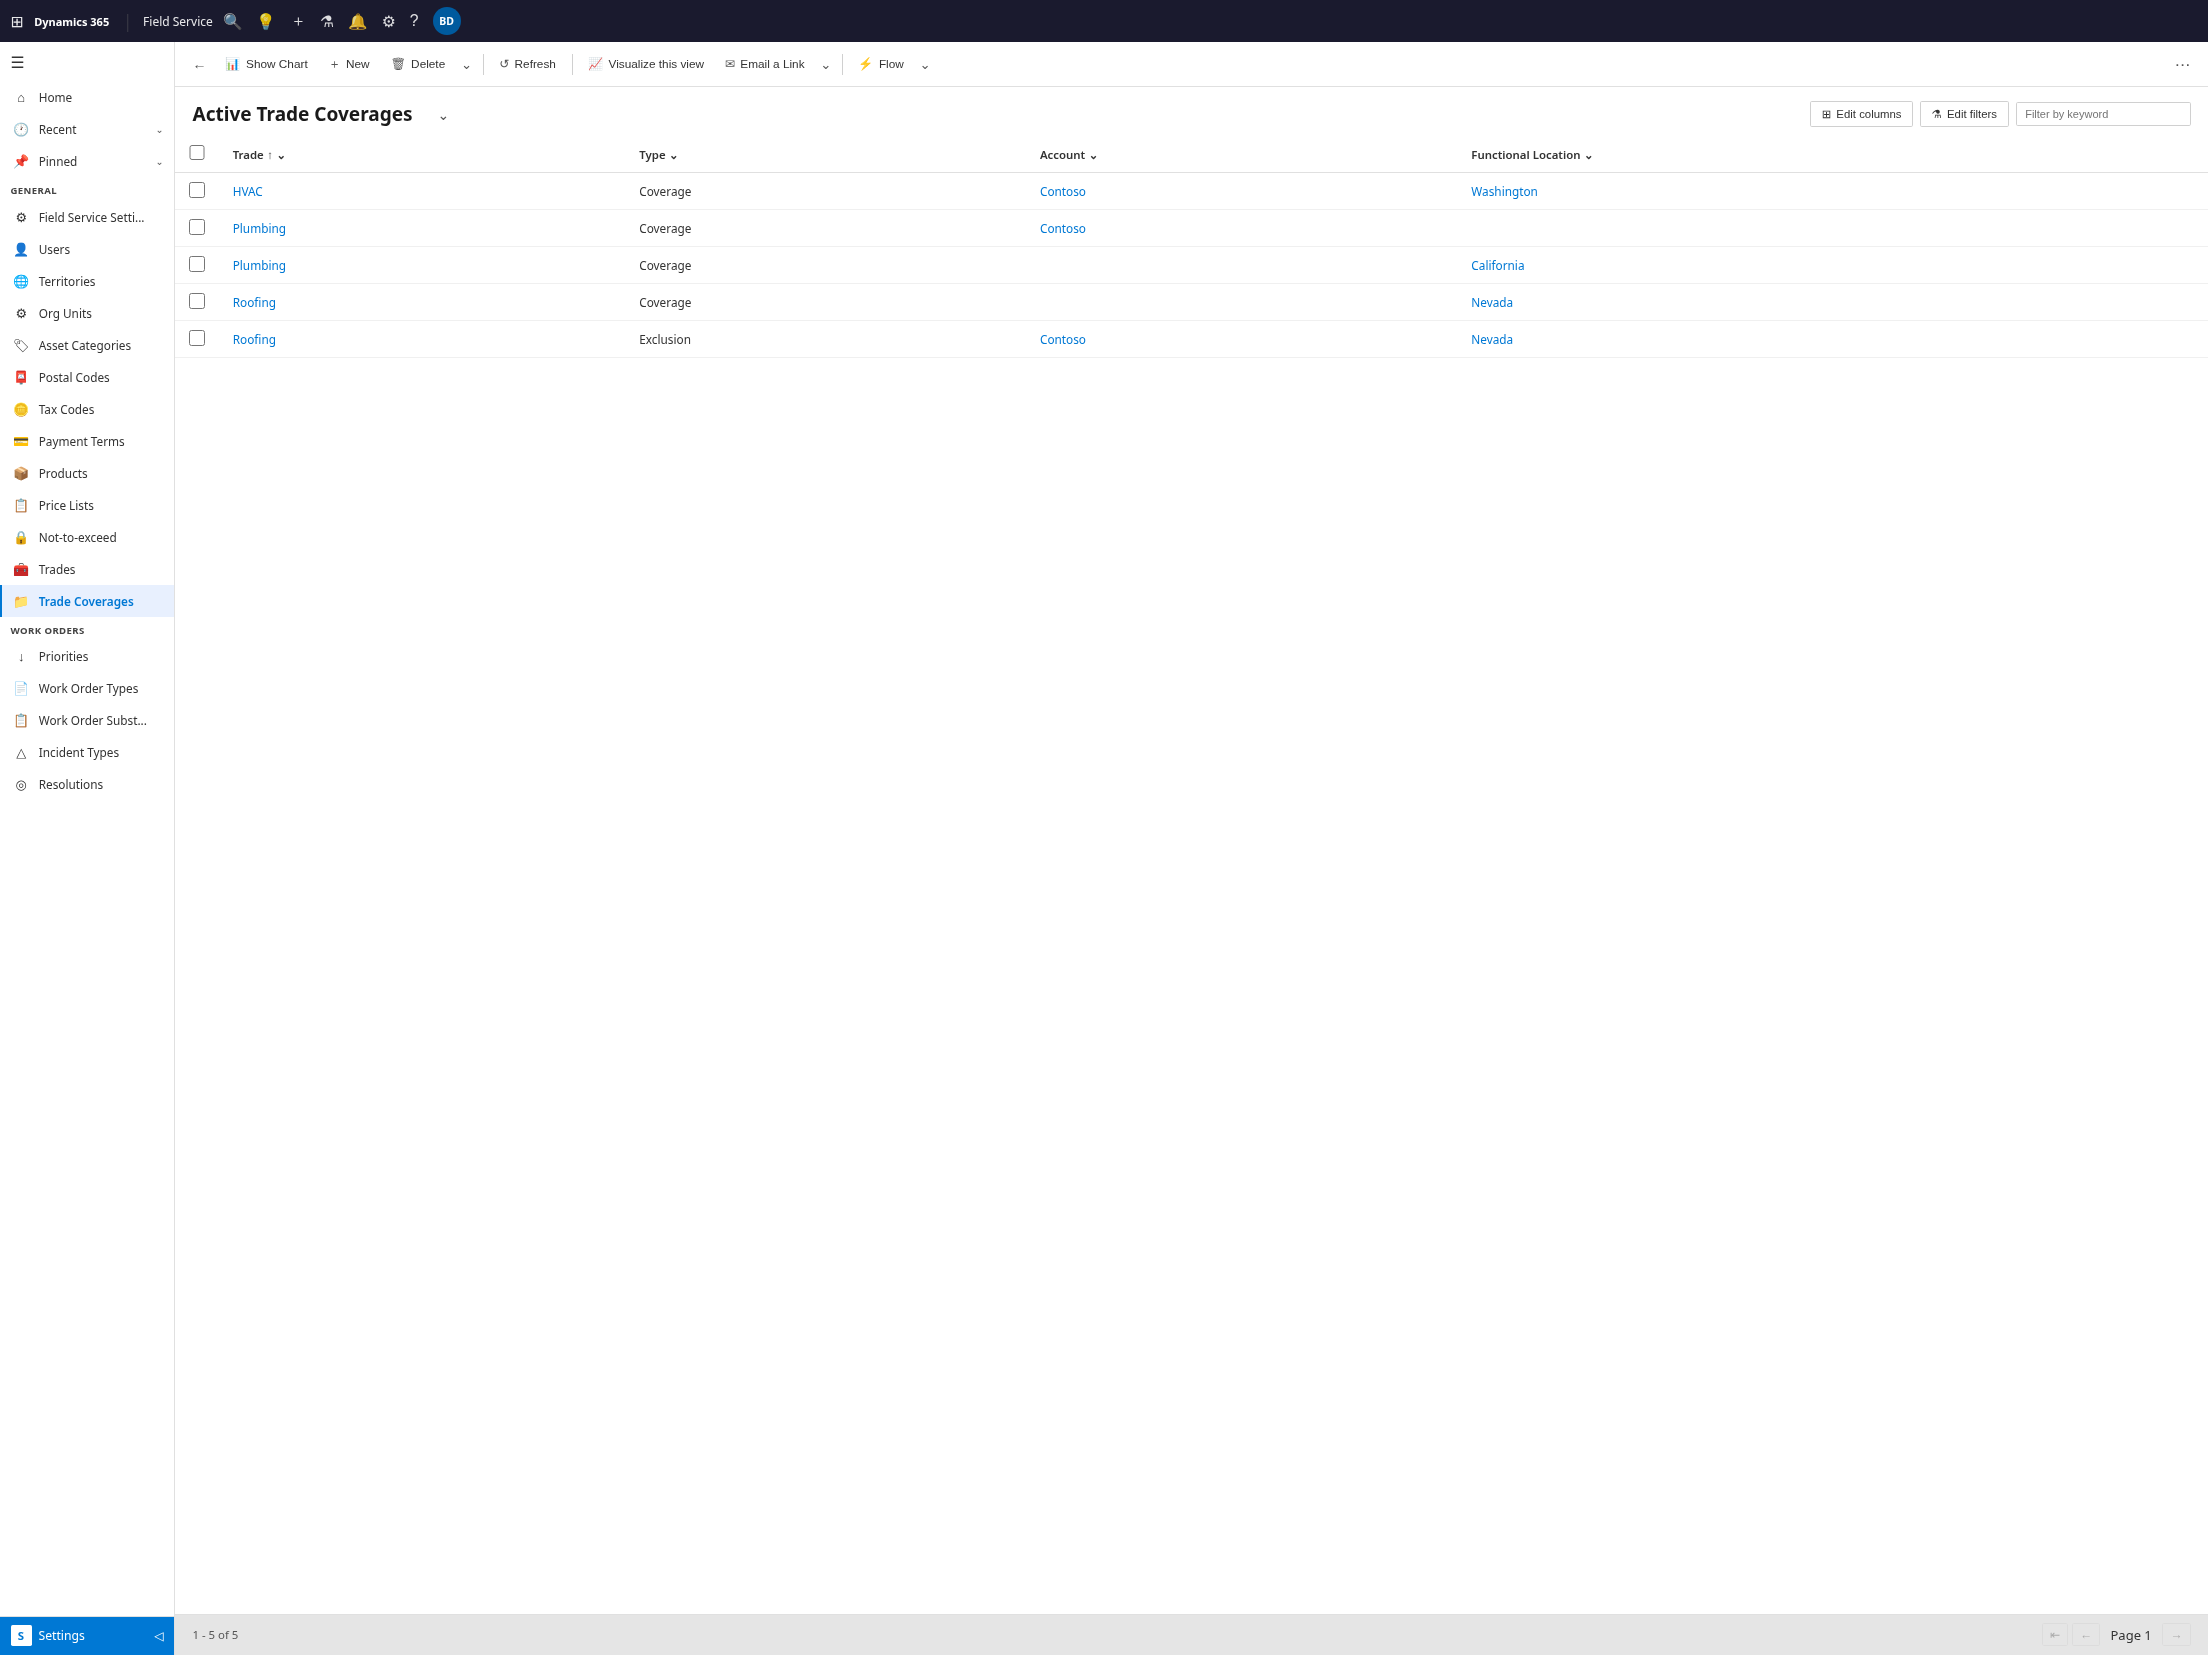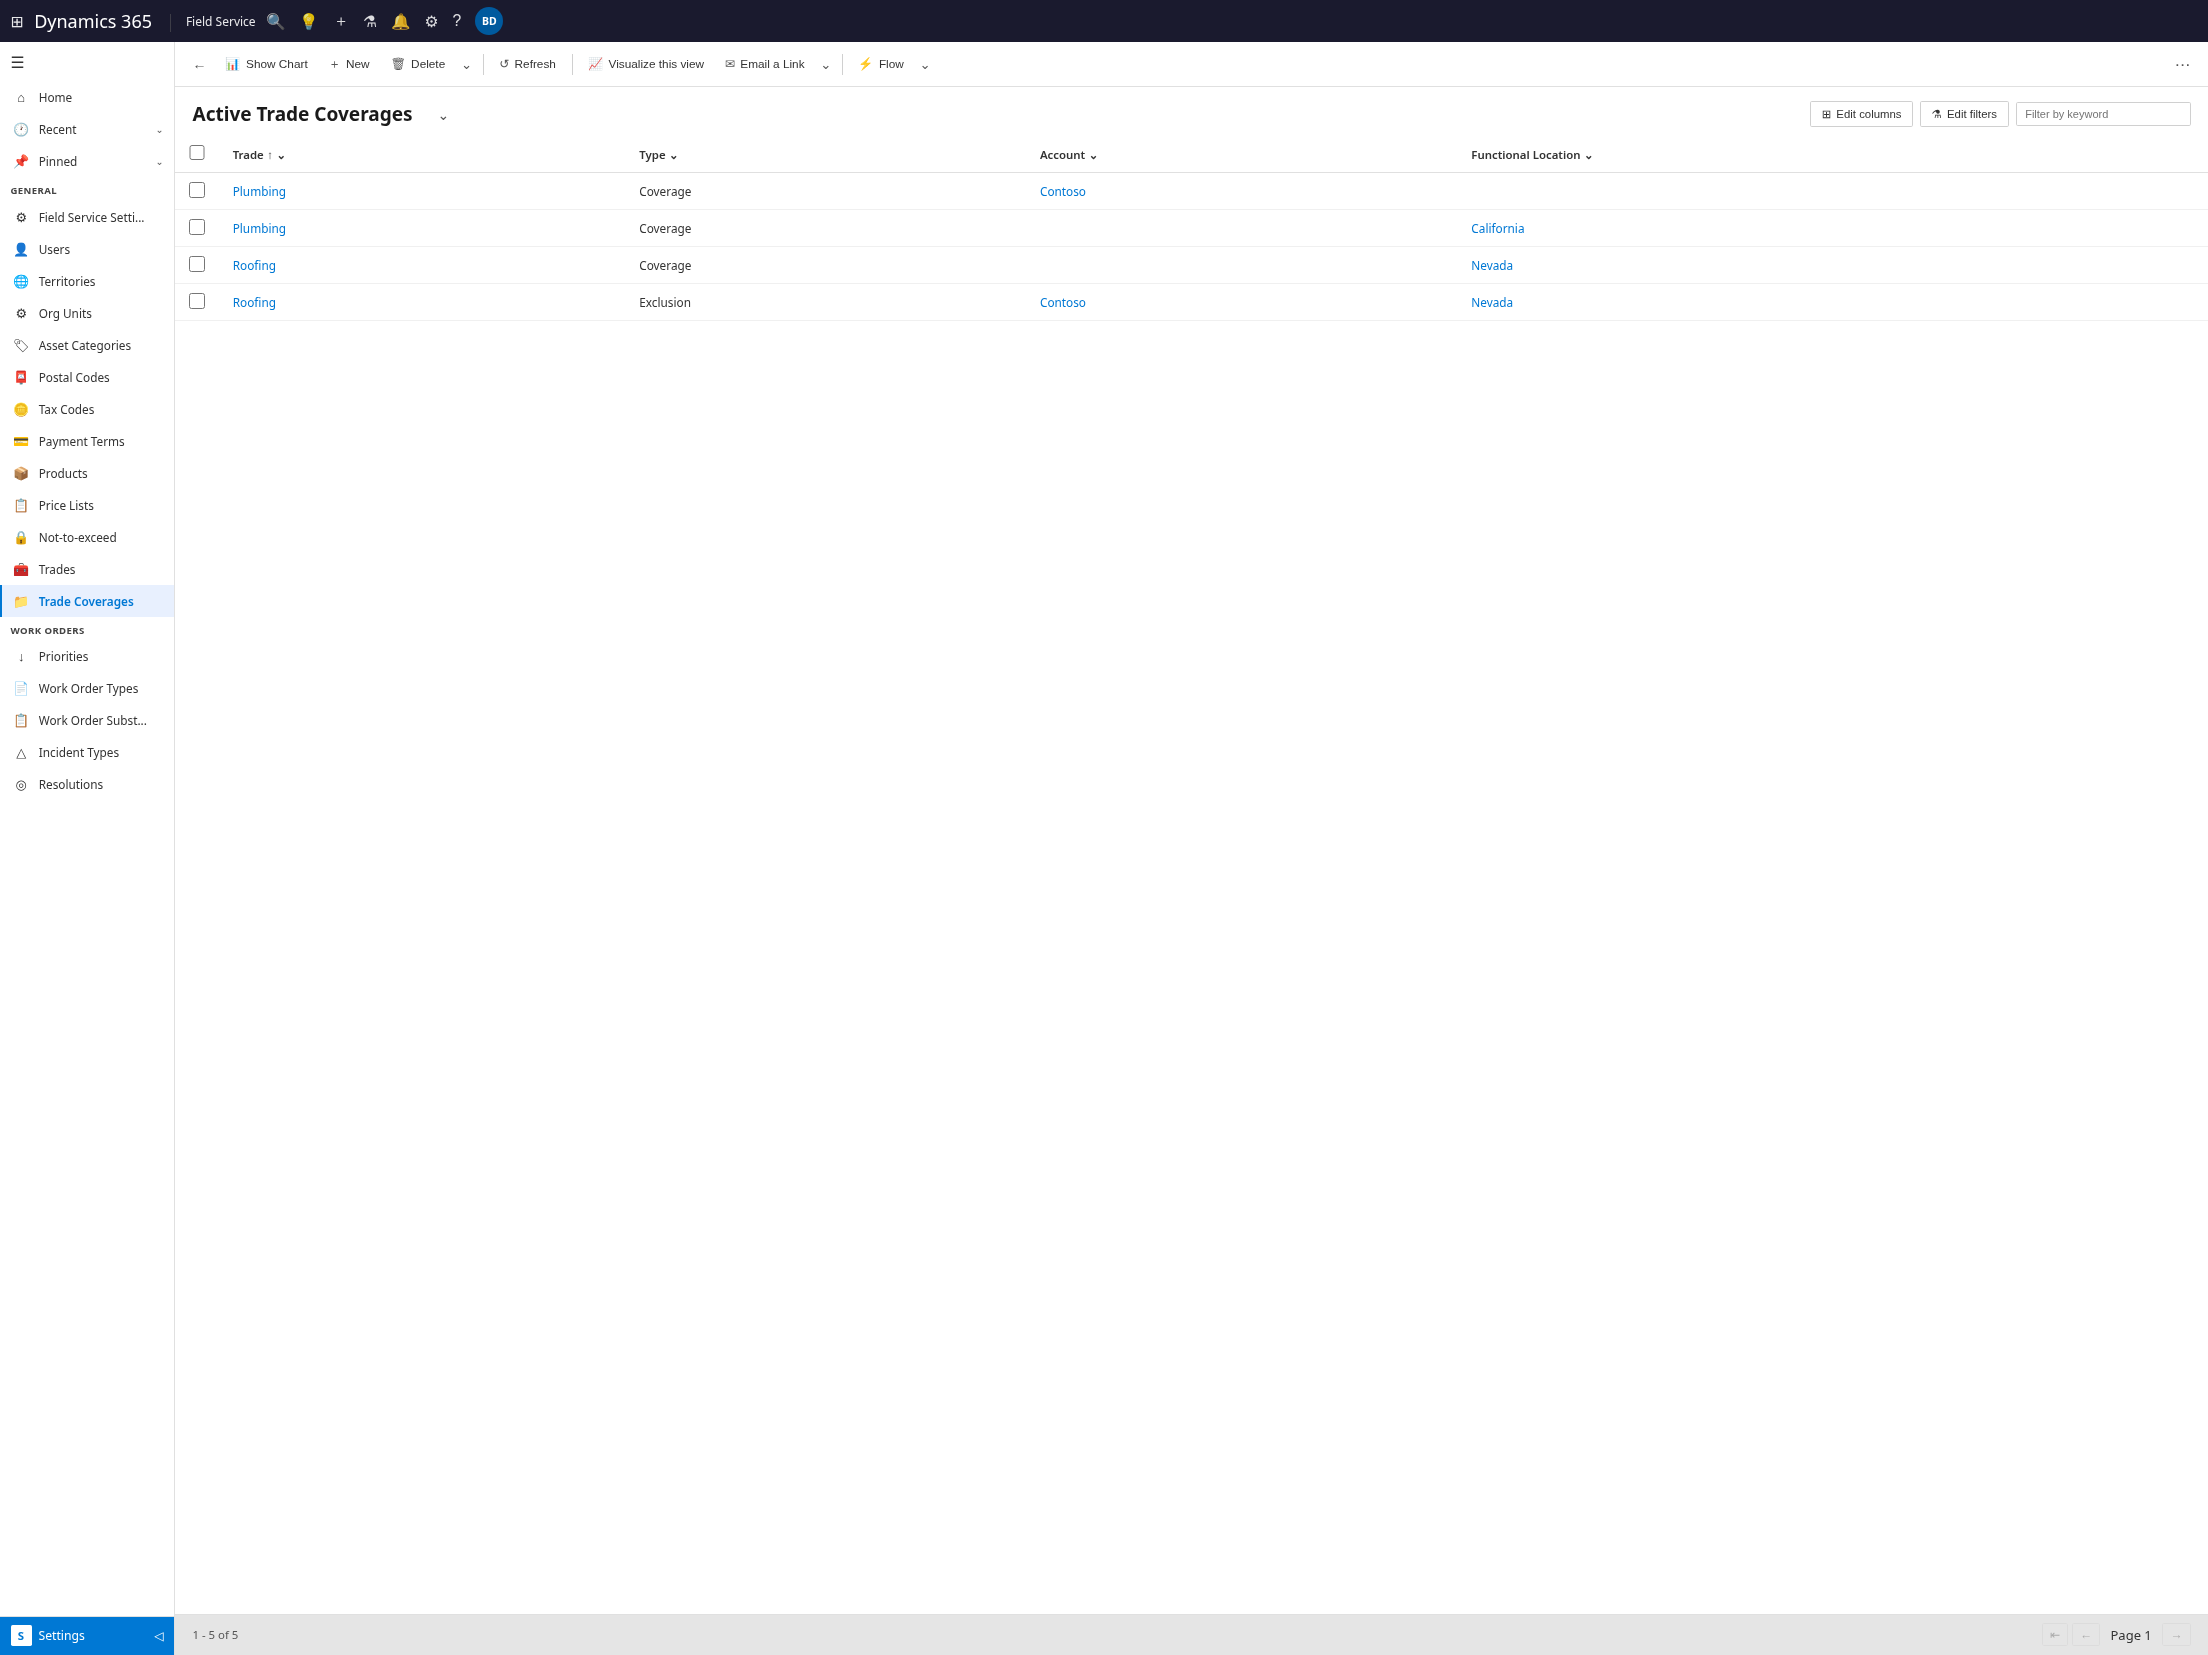--- a/index.html
+++ b/index.html
@@ -10,21 +10,21 @@
       background: #1a1a2e;
       color: #fff;
       display: flex;
       align-items: center;
       height: 42px;
       padding: 0 10.5px;
       gap: 10.5px;
       flex-shrink: 0;
     }
     .top-nav .waffle { font-size: 15.7px; cursor: pointer; opacity: 0.9; }
-    .top-nav .brand { font-size: 18px; font-weight: 400; margin-right: 3.5px; }
+    .top-nav .brand { font-size: 11px; font-weight: 700; margin-right: 3.5px; }
     .top-nav .separator { color: #666; font-size: 17.5px; font-weight: 100; }
     .top-nav .app-name { font-size: 12px; opacity: 0.9; }
     .top-nav .sandbox-title { flex: 1; text-align: center; font-size: 24.5px; font-weight: 300; letter-spacing: 3.5px; color: #fff; }
     .top-nav-icons { display: flex; align-items: center; gap: 14px; }
     .top-nav-icons .icon-btn { color: #fff; opacity: 0.85; cursor: pointer; font-size: 15.7px; background: none; border: none; }
     .avatar { width: 28px; height: 28px; background: #005a9e; border-radius: 50%; display: flex; align-items: center; justify-content: center; font-size: 10.5px; font-weight: 700; color: #fff; cursor: pointer; text-align: center; }
 
     
     .main-layout { display: flex; flex: 1; overflow: hidden; }
 
@@ -291,20 +291,27 @@
             </th>
             <th>
               <div class="col-header">
                 <span>Functional Location</span>
                 <span>⌄</span>
               </div>
             </th>
           </tr>
         </thead>
         <tbody id="table-body">
+        <tr>
+              <td><input type="checkbox" class="row-checkbox" style=""></td>
+              <td><a class="link">HVAC</a></td>
+              <td>Coverage</td>
+              <td><a class="link">Contoso</a></td>
+              <td><a class="link">Washington</a></td>
+            </tr>
             <tr>
               <td><input type="checkbox" class="row-checkbox" style=""></td>
               <td><a class="link">Plumbing</a></td>
               <td>Coverage</td>
               <td><a class="link">Contoso</a></td>
               <td></td>
             </tr>
             <tr>
               <td><input type="checkbox" class="row-checkbox" style=""></td>
               <td><a class="link">Plumbing</a></td>

